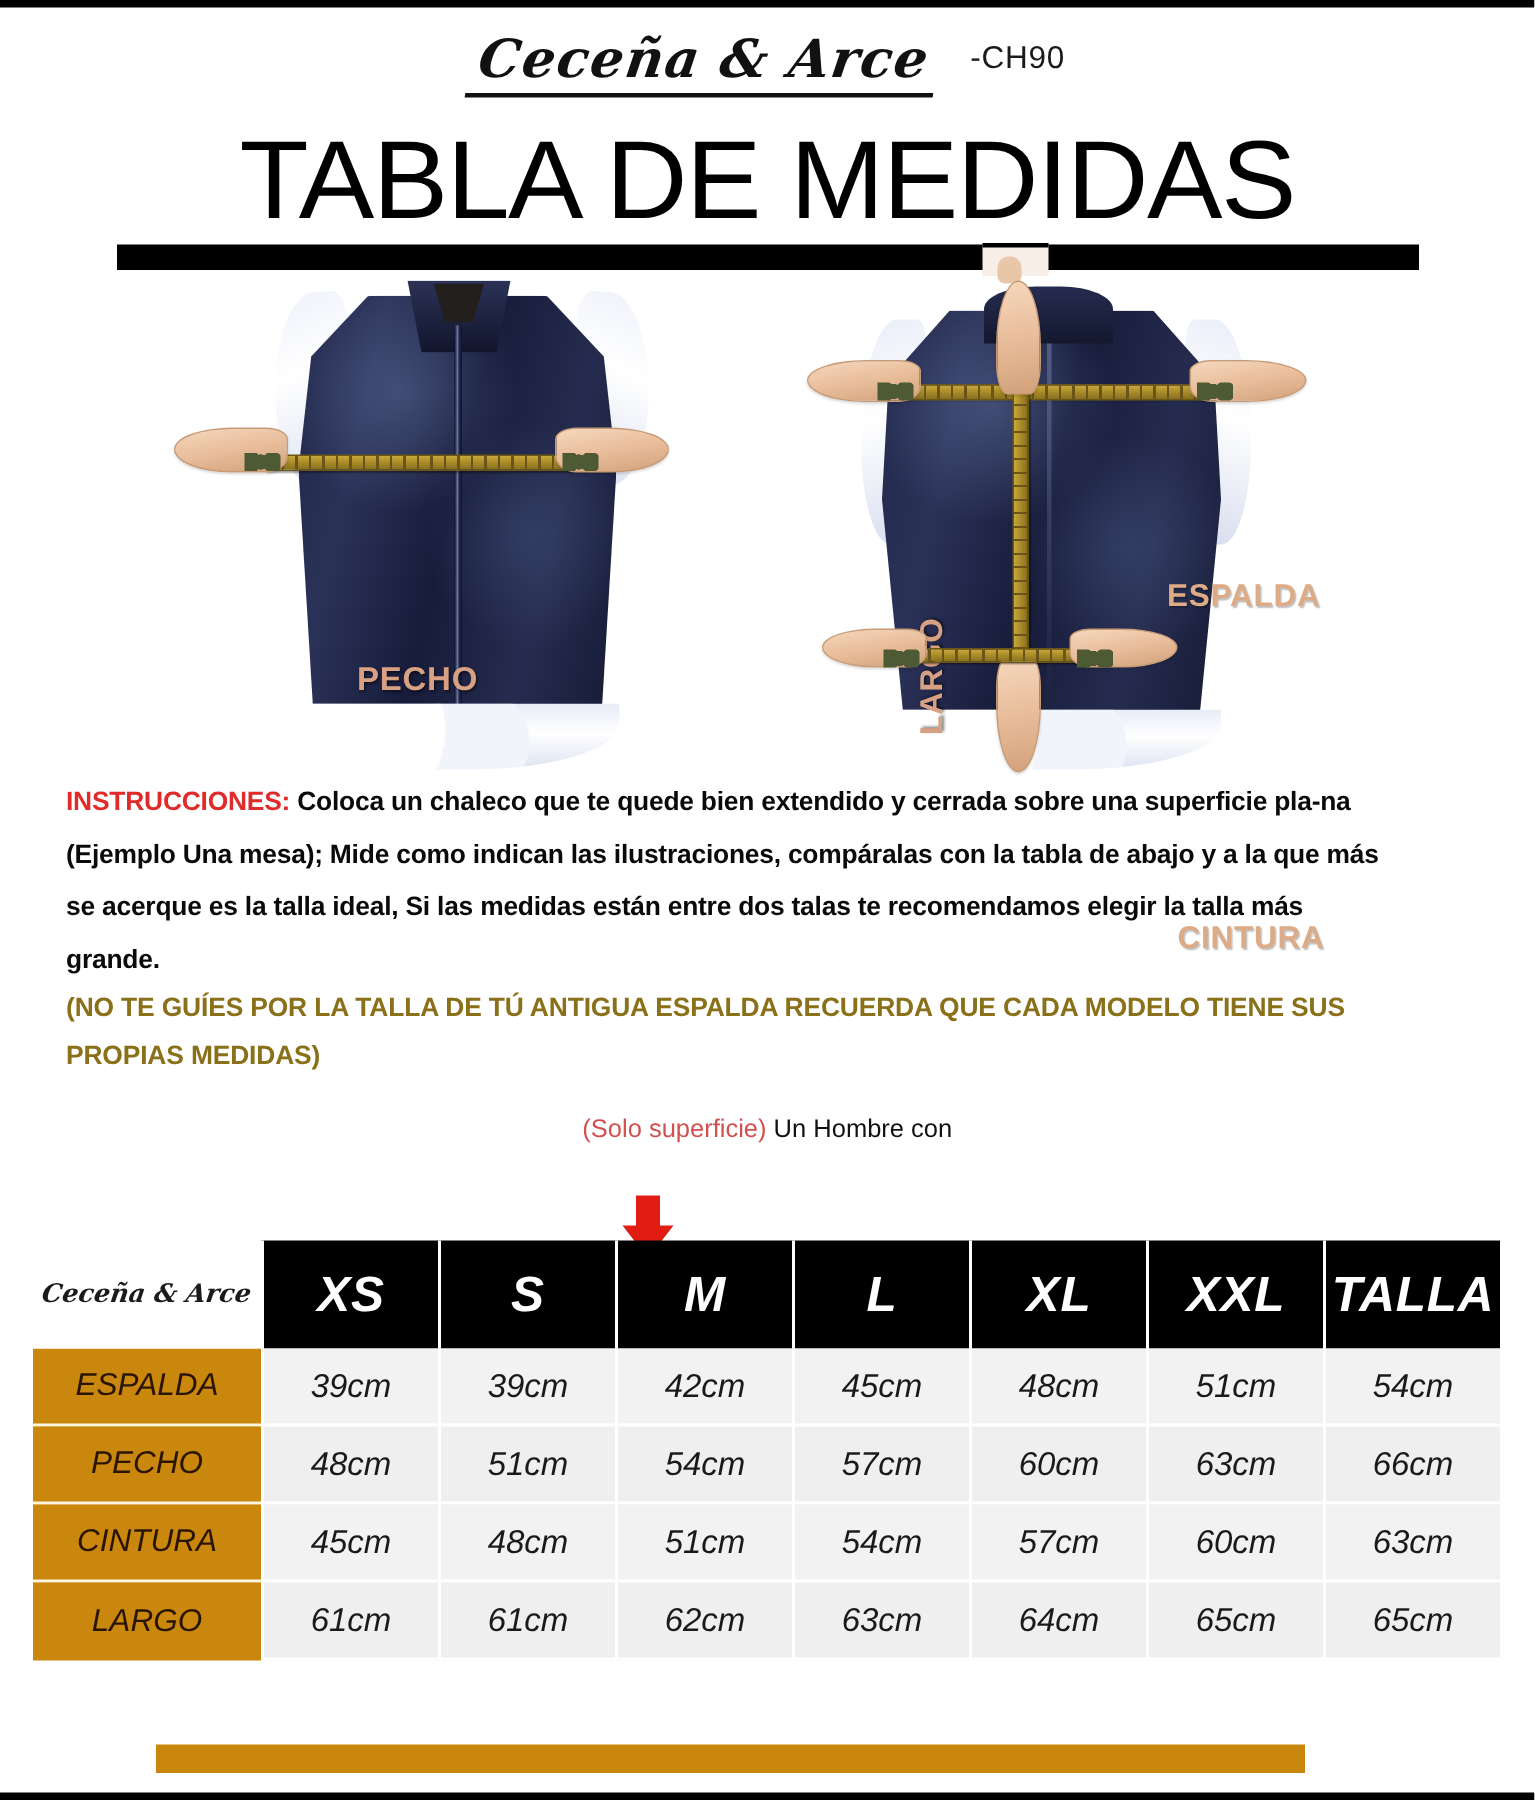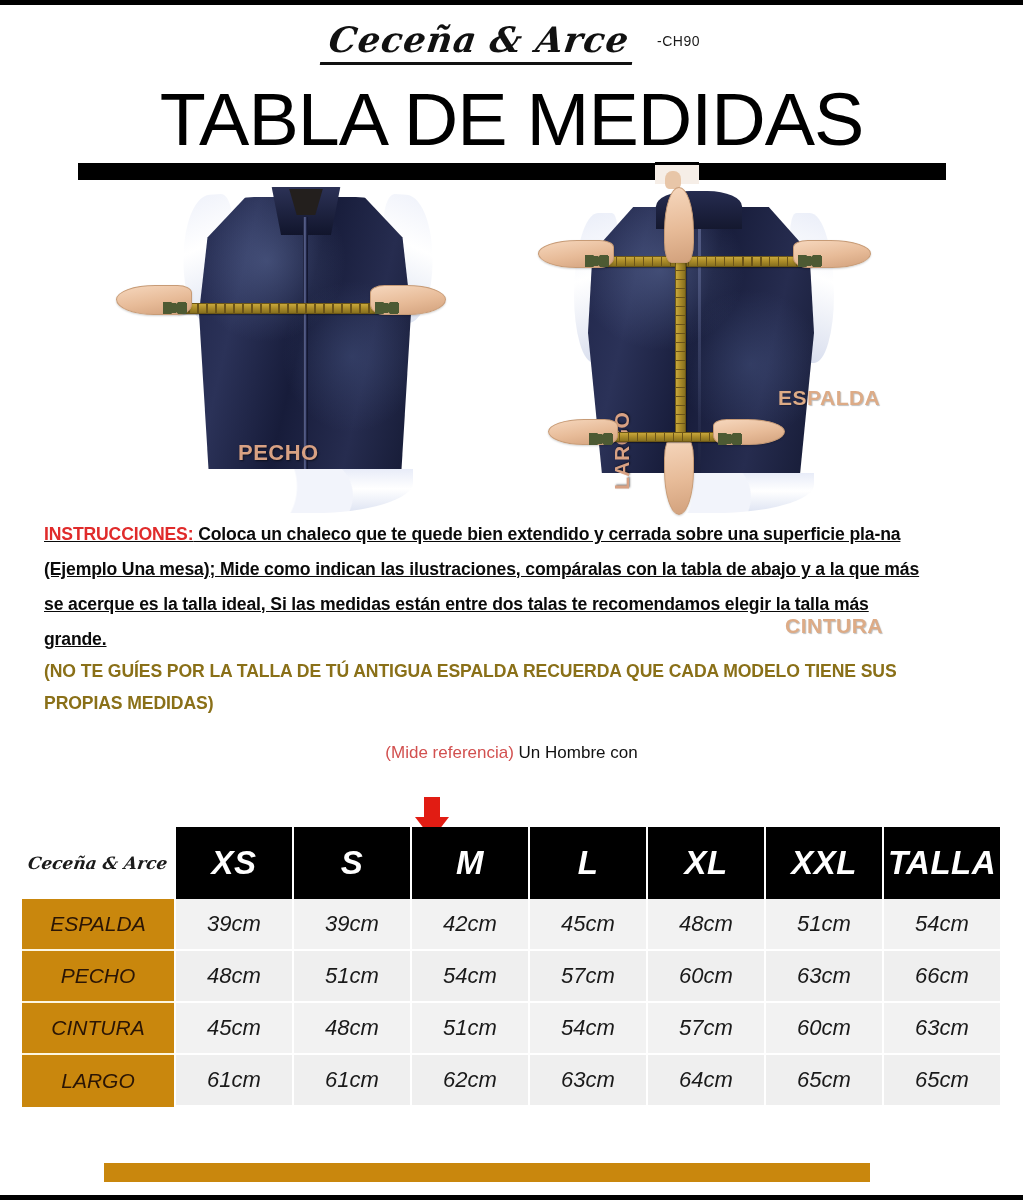--- a/index.html
+++ b/index.html
@@ -39,21 +39,21 @@
     font-weight: 700;
     color: #111;
     letter-spacing: 1px;
     border-bottom: 3px solid #111;
     padding: 0 6px 2px 6px;
     transform: skewX(-8deg);
   }
   .brand-code {
     display: inline-block;
     font-family: "Liberation Sans", sans-serif;
-    font-size: 14px;
+    font-size: 21px;
     color: #1a1a1a;
     vertical-align: 6px;
     margin-left: 22px;
     letter-spacing: 0.5px;
   }
 
   
   .title {
     position: absolute;
     top: 78px; left: 0;
@@ -241,21 +241,20 @@
   
   .instructions {
     position: absolute;
     left: 44px; top: 512px; width: 880px;
     font-family: "Liberation Sans", sans-serif;
     font-size: 17.6px;
     font-weight: 700;
     color: #0a0a0a;
     line-height: 35px;
     letter-spacing: -0.15px;
-    text-decoration: underline;
   }
   .instr-key { color: #e02b2b; }
 
   .warning {
     position: absolute;
     left: 44px; top: 650px; width: 880px;
     font-family: "Liberation Sans", sans-serif;
     font-size: 17.6px;
     font-weight: 700;
     color: #8a7018;
@@ -435,21 +434,21 @@
       <div class="knuckles" style="left:4px; top:13px;"></div>
     </div>
     <div class="meas-label" id="label-cintura">CINTURA</div>
   </div>
 
   <div class="instructions"><span class="instr-key">INSTRUCCIONES:</span><span> Coloca un chaleco que te quede bien extendido y cerrada sobre una superficie pla-na (Ejemplo Una mesa); Mide como indican las ilustraciones, compáralas con la tabla de abajo y a la que más se acerque es la talla ideal, Si las medidas están entre dos talas te recomendamos elegir la talla más grande.</span></div>
 
   <div class="warning">(NO TE GUÍES POR LA TALLA DE TÚ ANTIGUA ESPALDA RECUERDA QUE CADA MODELO TIENE SUS PROPIAS MEDIDAS)</div>
 
   <div class="reference">
-    <div><span class="ref-red">(Mide referencia)</span><span> Un  Hombre con</span></div>
+    <div><span class="ref-red">(Solo superficie)</span><span> Un  Hombre con</span></div>
   </div>
 
   <div class="arrow-wrap">
     <div class="arrow-shaft"></div>
     <div class="arrow-head"></div>
   </div>
 
   <table class="size-table">
     <thead>
       <tr>

